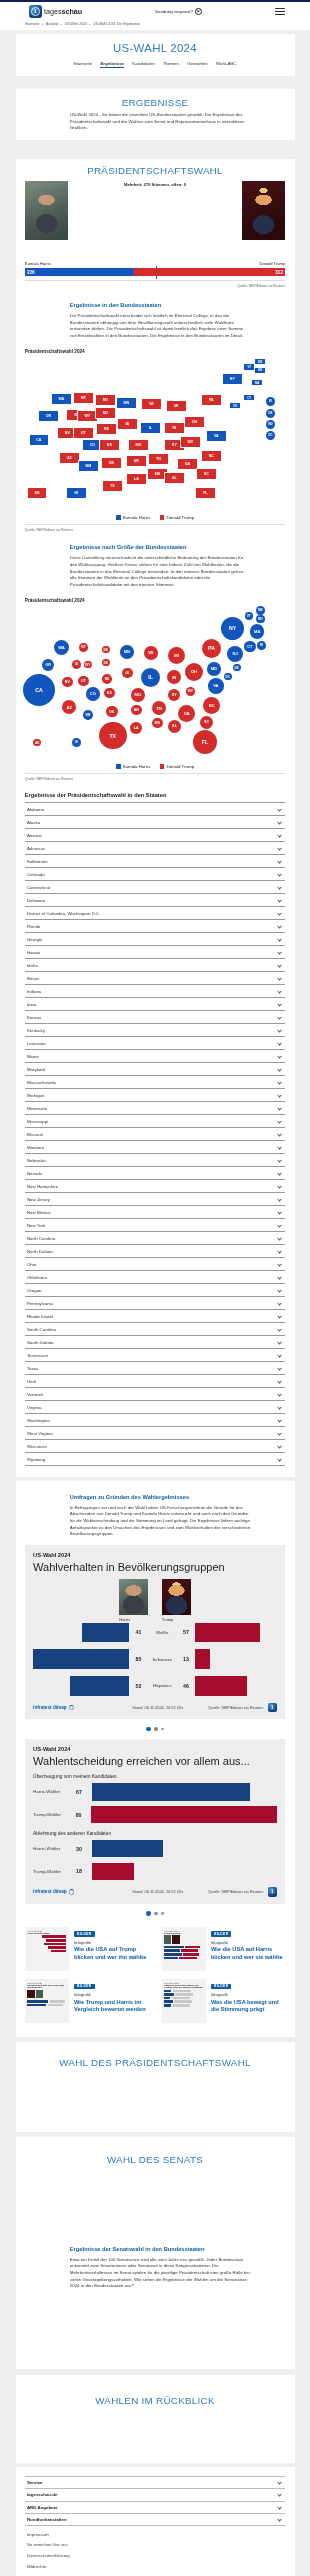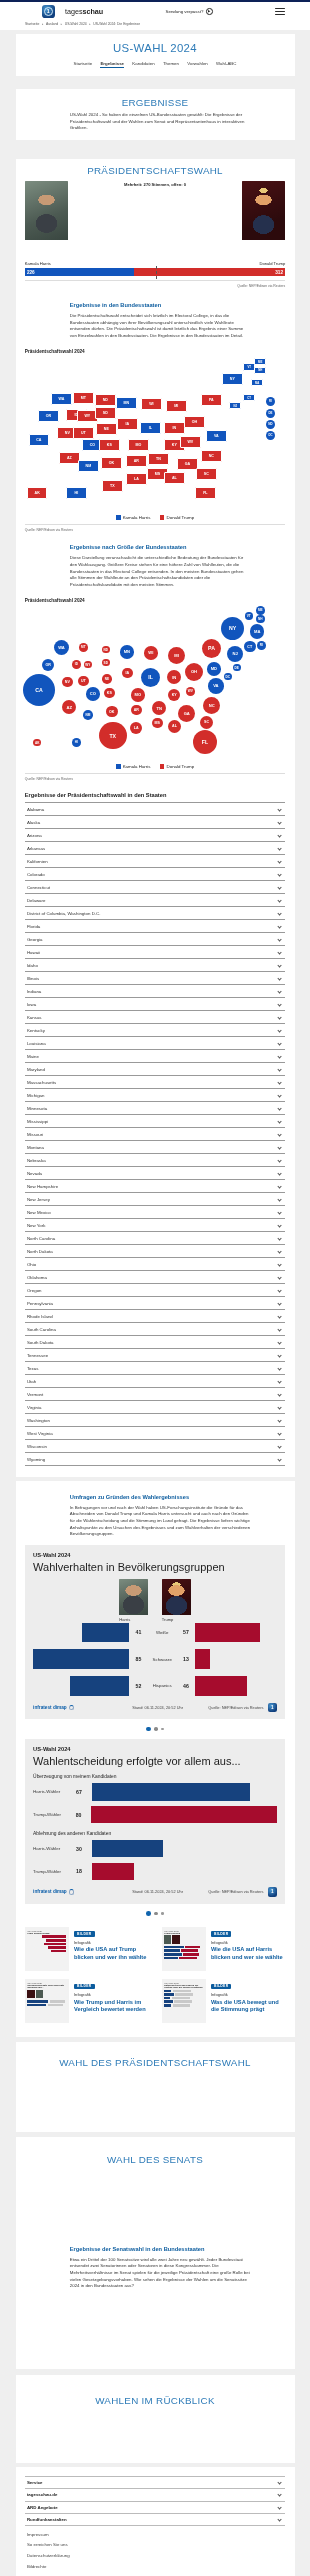--- a/index.html
+++ b/index.html
@@ -2,21 +2,21 @@
 <html lang="de" style="font-size:8.3px"><head>
 <meta charset="utf-8">
 <title>US-Wahl 2024 – Ergebnisse</title>
 <style>
   *{box-sizing:border-box;margin:0;padding:0}
   html,body{width:310px}
   body{background:#efefef;font-family:"Liberation Sans",sans-serif;color:#333;padding-bottom:9.3px}
   .topbar{height:2.1px;background:#0d2157}
   .site-header{background:#fff}
   .hrow{display:flex;align-items:center;justify-content:space-between;padding:2.6px 15.5px;height:18.6px}
-  .brand{display:flex;align-items:center;gap:10px;margin-left:26px}
+  .brand{display:flex;align-items:center;gap:2px;margin-left:13px}
   .ts-logo{width:13.4px;height:13.4px;border-radius:3.1px;background:radial-gradient(circle at 35% 30%,#4a9ad4,#11407e 70%);display:flex;align-items:center;justify-content:center;color:#fff;font-size:6.7px;font-weight:bold}
   .ts-logo span{border:0.8px solid #cfe6f5;border-radius:50%;width:9.3px;height:9.3px;display:flex;align-items:center;justify-content:center;font-size:5.2px}
   .brand-txt{font-size:7.2px;color:#1d1d1d}
   .brand-txt b{font-weight:bold}
   .missed{display:flex;align-items:center;gap:2.6px;font-size:4.4px;color:#222}
   .play{width:6.7px;height:6.7px;border:0.6px solid #222;border-radius:50%;display:flex;align-items:center;justify-content:center;font-size:3.1px;color:#222}
   .burger{width:10.3px;height:7.2px;display:flex;flex-direction:column;justify-content:space-between;margin-right:9.3px}
   .burger i{height:1px;background:#2b2b2b;border-radius:0.5px}
   .crumbs{padding:1px 25px 4.1px;font-size:3.4px;color:#555;display:flex;gap:2.6px;align-items:center}
   .crumbs .sep{color:#888;font-size:2.8px}
@@ -591,21 +591,21 @@
     </div>
   </div>
   <div class="dots" id="dots1">
       <span class="dot" style="height: 4.7px; width: 4.7px; background: rgb(16, 100, 173);"></span>
       <span class="dot" style="height: 3.6px; width: 3.6px; background: rgb(138, 138, 138);"></span>
       <span class="dot" style="height: 2.6px; width: 2.6px; background: rgb(155, 155, 155);"></span>
     </div>
 
   <div class="panel">
     <div class="kicker">US-Wahl 2024</div>
-    <div class="ptitle">Wahlentscheidung erfolgte vor allem aus...</div>
+    <div class="ptitle">Wahlentscheidung erreichen vor allem aus...</div>
     <div id="c2rows">
         <div class="c2group">Überzeugung von meinem Kandidaten</div>
         <div class="c2row">
           <div class="c2lab">Harris-Wähler</div>
           <div class="c2val">67</div>
           <div class="c2bar" style="width: 158px; background: rgb(22, 66, 126);"></div>
         </div>
         <div class="c2row">
           <div class="c2lab">Trump-Wähler</div>
           <div class="c2val">80</div>

